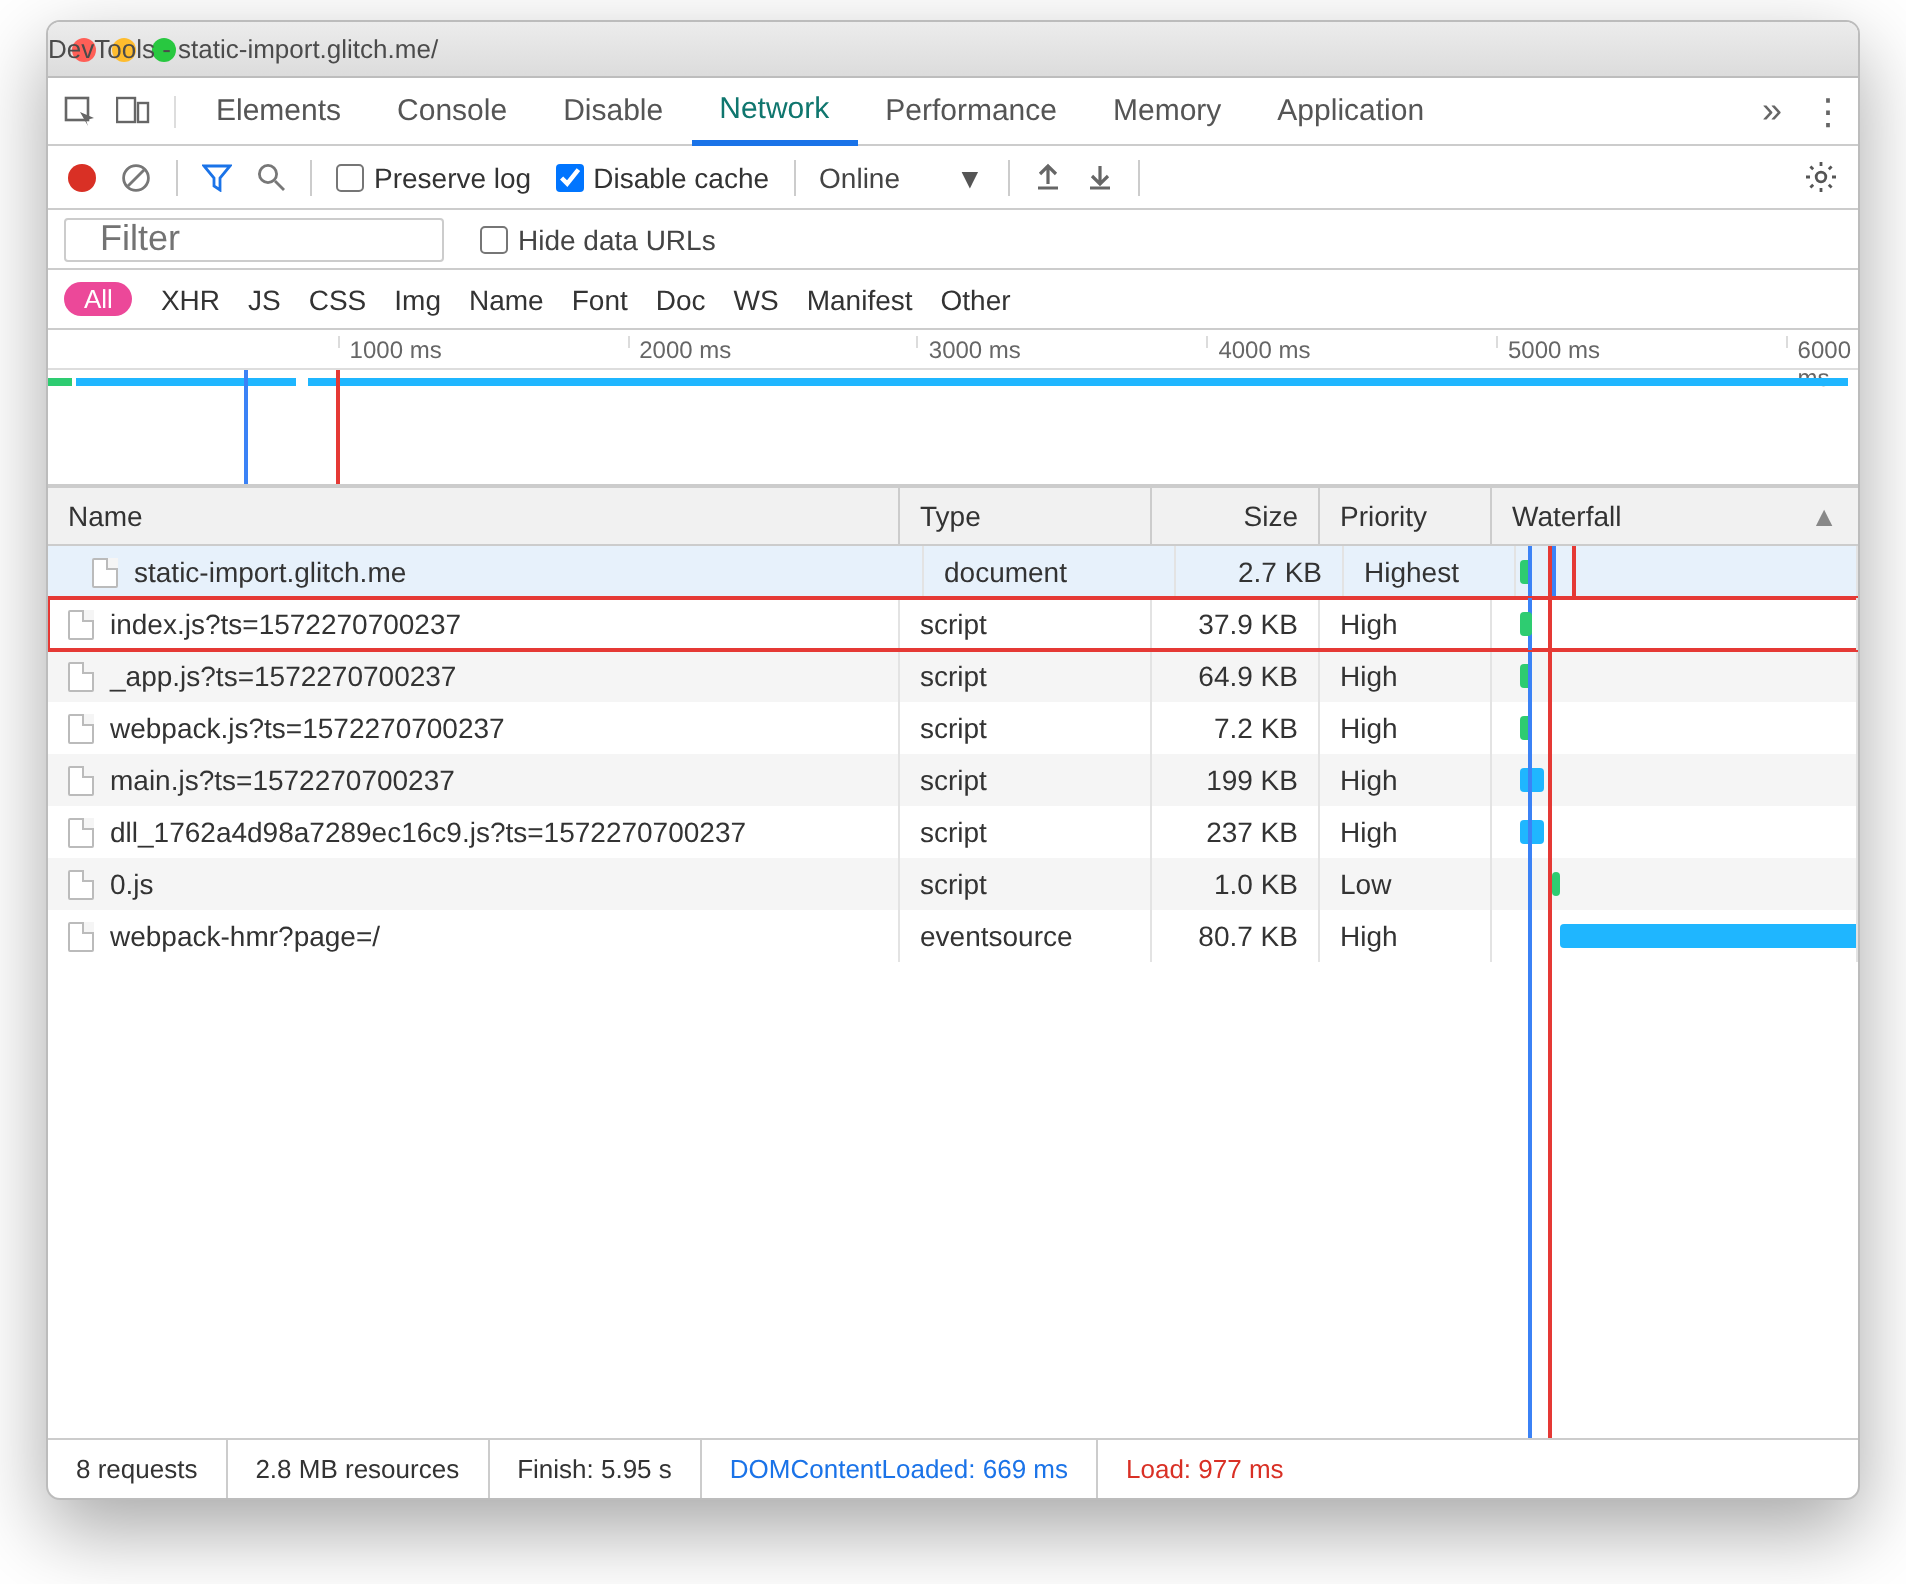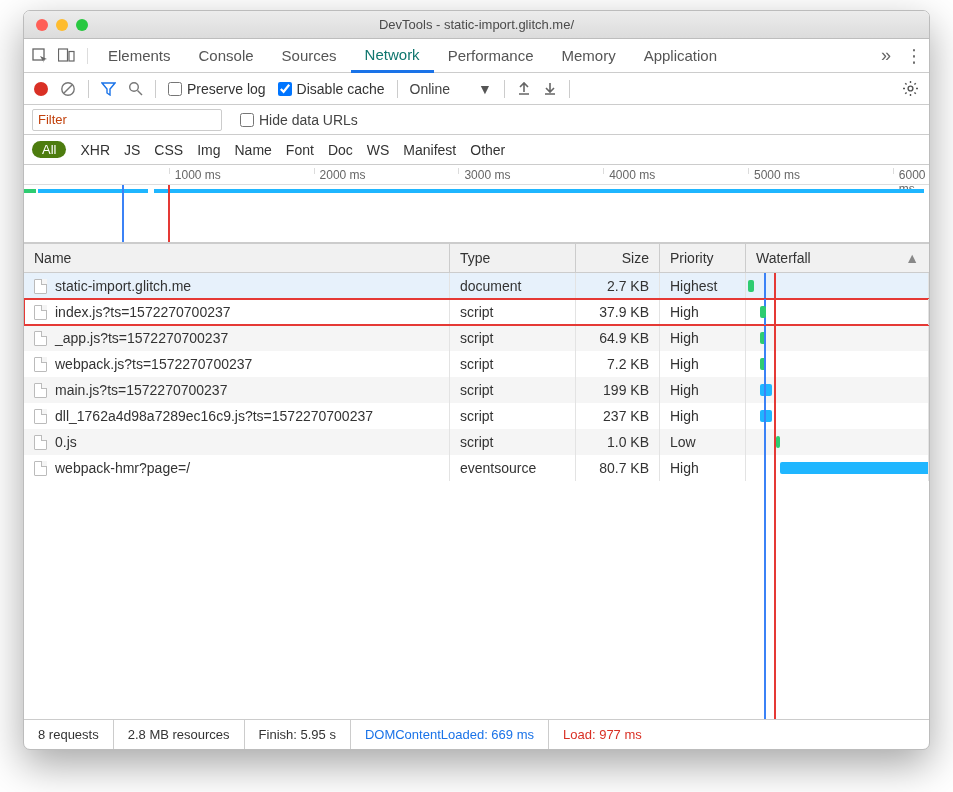--- a/index.html
+++ b/index.html
@@ -3,63 +3,63 @@
 <meta charset="utf-8">
 <style>
   * { box-sizing: border-box; margin: 0; padding: 0; font-family: -apple-system, BlinkMacSystemFont, "Segoe UI", Helvetica, Arial, sans-serif; }
   html,body { width:953px; height:792px; background:#fff; }
   .window { width:907px; height:740px; margin:10px auto 0; border:1px solid #bcbcbc; border-radius:7px; overflow:hidden; box-shadow:0 15px 40px rgba(0,0,0,.35); background:#fff; display:flex; flex-direction:column; }
   
   .titlebar { height:28px; background:linear-gradient(#ececec,#dcdcdc); border-bottom:1px solid #bdbdbd; display:flex; align-items:center; position:relative; }
   .traffic { display:flex; gap:8px; padding-left:12px; }
   .dot { width:12px; height:12px; border-radius:50%; }
   .dot.red{background:#ff5f57;} .dot.yellow{background:#febc2e;} .dot.green{background:#28c840;}
-  .title { position:absolute; left:0; right:0; text-align:center; font-size:13px; color:#4b4b4b; pointer-events:none; }
+  .title { position:absolute; left:0; right:0; text-align:left; font-size:13px; color:#4b4b4b; pointer-events:none; }
   
   .tabstrip { height:34px; border-bottom:1px solid #ccc; display:flex; align-items:center; padding:0 8px; color:#555; font-size:15px; }
   .ts-icons { display:flex; gap:10px; align-items:center; padding-right:12px; border-right:1px solid #ddd; margin-right:6px; }
   .tab { padding:0 14px; height:34px; display:flex; align-items:center; cursor:pointer; color:#555; }
   .tab.active { color:#0f766e; border-bottom:3px solid #1a73e8; font-weight:500; }
   .ts-right { margin-left:auto; display:flex; align-items:center; gap:14px; color:#666; }
   
   .toolbar { height:32px; border-bottom:1px solid #ccc; display:flex; align-items:center; padding:0 10px; gap:12px; font-size:14px; color:#333; }
   .rec { width:14px; height:14px; border-radius:50%; background:#d93025; }
   .iconbtn { color:#666; font-size:15px; cursor:pointer; }
   .funnel { color:#1a73e8; }
   .chk { display:flex; align-items:center; gap:5px; }
   .chk input { width:14px; height:14px; }
   .sep { width:1px; height:18px; background:#ccc; }
   .online { display:flex; align-items:center; gap:28px; color:#444; }
   .gear { margin-left:auto; color:#555; font-size:16px; }
   
   .filterrow { height:30px; border-bottom:1px solid #ccc; display:flex; align-items:center; padding:0 8px; gap:18px; font-size:14px; color:#444; }
-  .filterbox { width:190px; height:22px; border:1px solid #ccc; border-radius:2px; padding:0 5px; font-size:13px; color:#c2410c; display:flex; align-items:center; }
+  .filterbox { width:190px; height:22px; border:1px solid #ccc; border-radius:2px; padding:0 17px; font-size:18px; color:#737373; display:flex; align-items:center; }
   
   .typerow { height:30px; border-bottom:1px solid #ccc; display:flex; align-items:center; padding:0 8px; gap:14px; font-size:14px; color:#333; }
-  .pill { background:#4d7c0f; color:#fff; border-radius:9px; padding:1px 10px; font-size:13px; }
+  .pill { background:#ec4899; color:#fff; border-radius:9px; padding:1px 10px; font-size:13px; }
   
   .timeline { height:78px; border-bottom:1px solid #ccc; position:relative; font-size:12px; color:#666; }
   .ticks { position:absolute; top:0; left:0; right:0; height:20px; border-bottom:1px solid #ddd; }
   .tick { position:absolute; top:3px; border-left:1px solid #dcdcdc; height:6px; }
   .ticklabel { position:absolute; top:3px; transform:translateX(6px); }
   .overview { position:absolute; top:20px; left:0; right:0; bottom:0; }
   .ovbar { position:absolute; height:4px; background:#1fb6ff; top:4px; }
   .vline { position:absolute; top:0; bottom:0; width:2px; }
   .vblue{background:#3b82f6;} .vred{background:#e53935;}
   
   .tablewrap { flex:1; overflow:hidden; display:flex; flex-direction:column; }
   .thead { height:30px; background:#f1f1f1; border-top:1px solid #ccc; border-bottom:1px solid #ccc; display:flex; font-size:14px; color:#333; }
   .th { padding:0 10px; display:flex; align-items:center; border-right:1px solid #ccc; }
   .th:last-child{border-right:none;align-items:center;}
   .c-name{flex:0 0 426px;} .c-type{flex:0 0 126px;} .c-size{flex:0 0 84px; justify-content:flex-end;} .c-pri{flex:0 0 86px;} .c-wf{flex:1;}
   .wfhead{display:flex; align-items:center; justify-content:space-between; width:100%;}
   .tbody { flex:1; overflow:auto; position:relative; }
   .row { height:26px; display:flex; font-size:14px; color:#333; border-bottom:0; }
   .row:nth-child(odd){background:#f5f5f5;}
-  .row.first { background:#e7f1fb; }
+  .row.first { background:#e7f1fb;padding-left:12px; }
   .row.highlight { outline:2px solid #e53935; outline-offset:-1px; position:relative; z-index:2;justify-content:center; }
   .cell { padding:0 10px; display:flex; align-items:center; border-right:1px solid #e3e3e3; overflow:hidden; white-space:nowrap; }
   .cell.c-size{justify-content:flex-end;}
   .fileico { width:13px; height:15px; border:1px solid #bbb; border-radius:1px; margin-right:8px; flex:none; position:relative; background:#fff; }
   .fileico::after{content:""; position:absolute; right:-1px; top:-1px; width:5px; height:5px; background:#f5f5f5; border-left:1px solid #bbb; border-bottom:1px solid #bbb;}
   .wfcell { position:relative; }
   .wfbar { position:absolute; height:12px; top:7px; border-radius:2px; }
   .wfgreen{background:#2ecc71;} .wfblue{background:#1fb6ff;}
   .wfline { position:absolute; top:0; bottom:0; width:2px; }
   
@@ -94,21 +94,21 @@
       <span class="iconbtn">
         <svg width="17" height="15" viewBox="0 0 17 15">
             <rect x="0.5" y="1" width="9" height="12" fill="none" stroke="#666" stroke-width="1.2"></rect>
             <rect x="11" y="3.5" width="5" height="9.5" fill="none" stroke="#666" stroke-width="1.2"></rect>
           </svg>
       </span>
     </div>
     <div id="tabs-container" style="display:flex;">
         <div class="tab">Elements</div>
         <div class="tab">Console</div>
-        <div class="tab">Sources</div>
+        <div class="tab">Disable</div>
         <div class="tab active">Network</div>
         <div class="tab">Performance</div>
         <div class="tab">Memory</div>
         <div class="tab">Application</div>
       </div>
     <div class="ts-right">
       <span class="iconbtn" style="font-size:18px;">»</span>
       <span class="iconbtn" style="font-size:18px;letter-spacing:-2px;">⋮</span>
     </div>
   </div>

